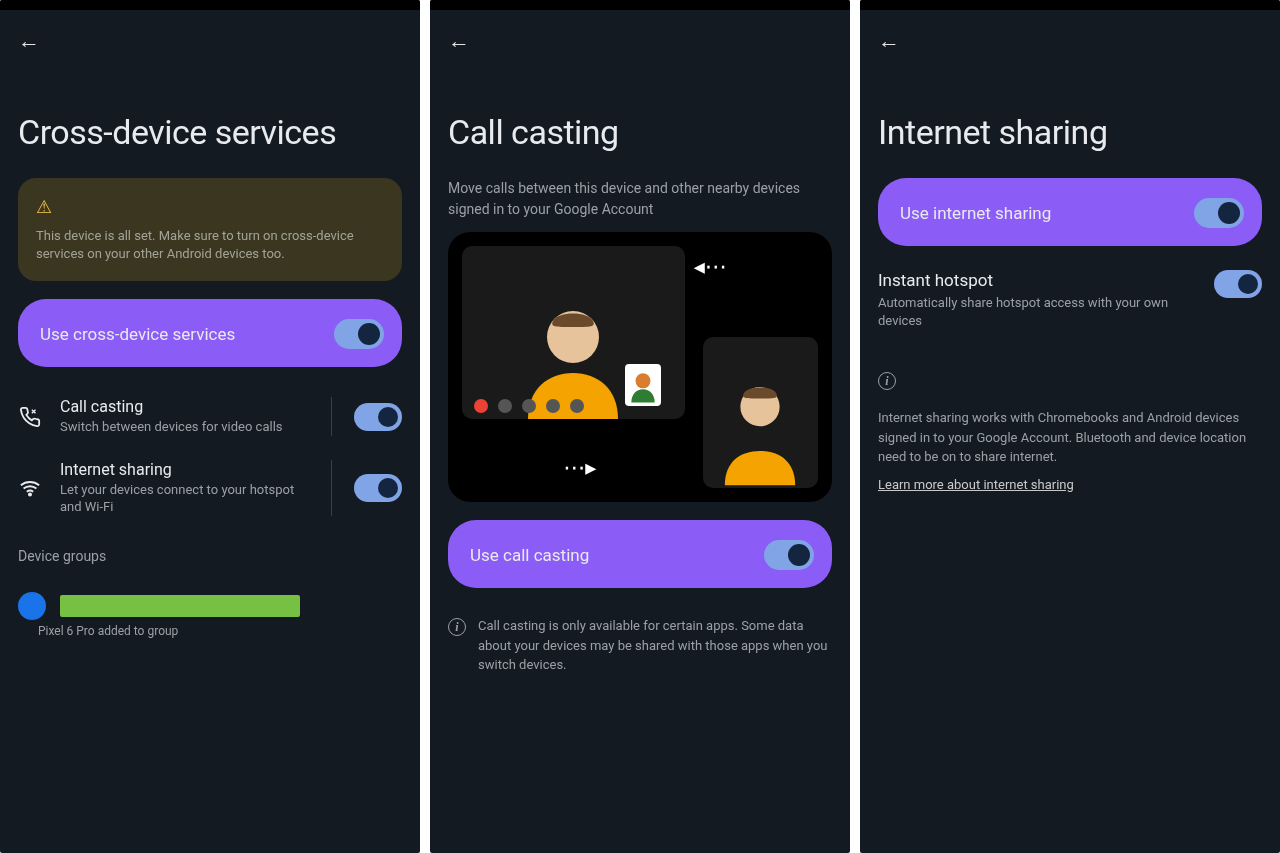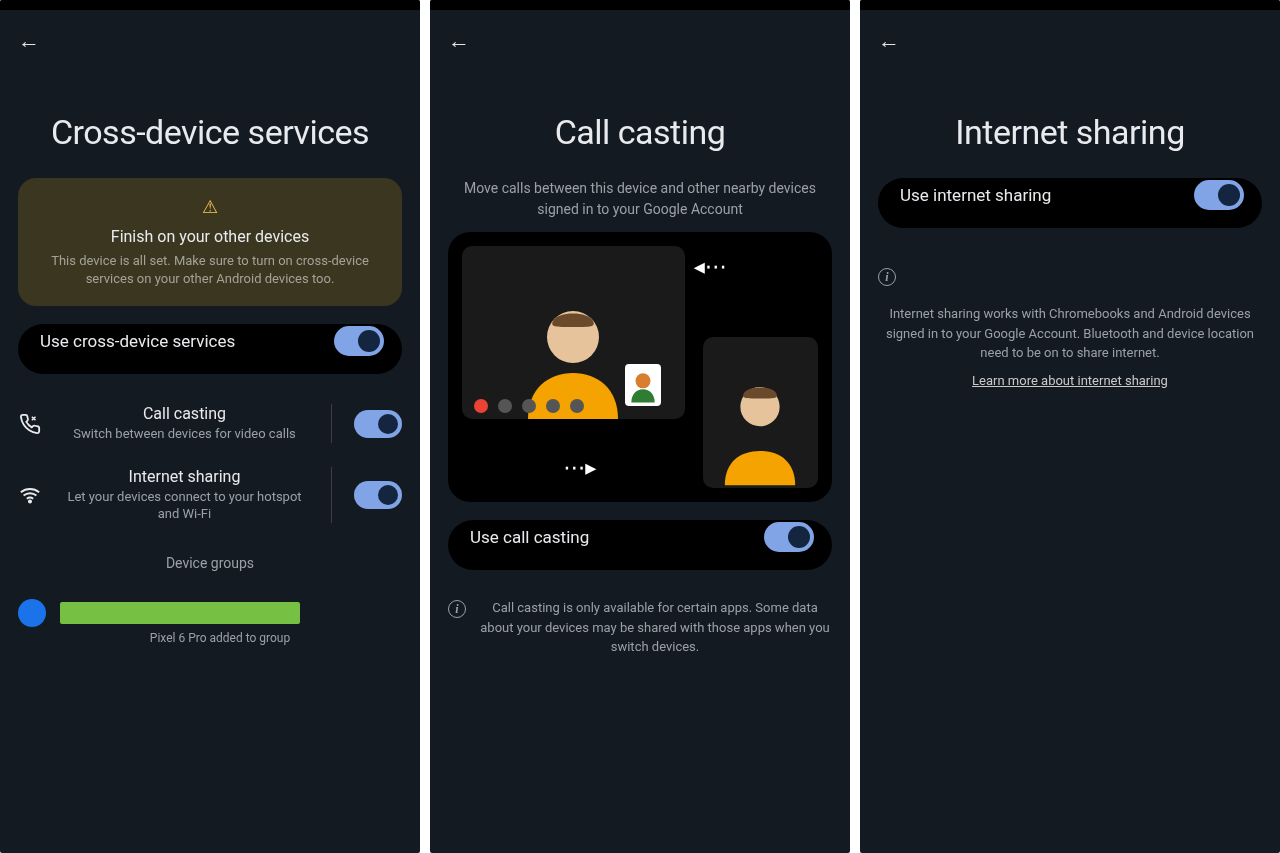--- a/index.html
+++ b/index.html
@@ -35,21 +35,20 @@
     font-size: 22px;
     cursor: pointer;
     display: inline-block;
   }
   .content {
     padding: 0 18px 18px;
     flex: 1;
     overflow: hidden;
     display: flex;
     flex-direction: column;
-    text-align: center;
   }
   .page-title {
     font-size: 34px;
     font-weight: 400;
     color: #e8eaed;
     margin: 50px 0 26px;
     letter-spacing: -0.5px;
   }
   .page-subtitle {
     font-size: 14px;
@@ -77,23 +76,23 @@
     margin-bottom: 6px;
   }
   .warn-body {
     font-size: 13px;
     color: #a2a298;
     line-height: 1.4;
   }
 
   
   .primary-pill {
-    background: #000000;
+    background: #8b5cf6;
     border-radius: 28px;
-    padding: 2px 18px 18px 22px;
+    padding: 20px 18px 18px 22px;
     display: flex;
     align-items: center;
     justify-content: space-between;
     margin-bottom: 18px;
     cursor: pointer;
   }
   .primary-pill .label {
     font-size: 17px;
     color: #e8eaed;
   }
@@ -256,21 +255,20 @@
 <div class="phone">
   <div class="statusbar"></div>
   <div class="appbar">
     <span class="back-arrow">←</span>
   </div>
   <div class="content">
     <h1 class="page-title">Cross-device services</h1>
 
     <div class="warn-card">
       <span class="warn-icon">⚠</span>
-      <div class="warn-title">Finish on your other devices</div>
       <div class="warn-body">This device is all set. Make sure to turn on cross-device services on your other Android devices too.</div>
     </div>
 
     <div class="primary-pill">
       <span class="label">Use cross-device services</span>
       <span class="toggle">
           <span class="knob"></span>
         </span>
     </div>
 
@@ -387,20 +385,29 @@
     <h1 class="page-title">Internet sharing</h1>
 
     <div class="primary-pill">
       <span class="label">Use internet sharing</span>
       <span class="toggle">
           <span class="knob"></span>
         </span>
     </div>
 
 
+    <div class="setting-row">
+      <div class="setting-text">
+        <div class="setting-title">Instant hotspot</div>
+        <div class="setting-sub">Automatically share hotspot access with your own devices</div>
+      </div>
+      <span class="toggle small">
+          <span class="knob"></span>
+        </span>
+    </div>
 
     <div class="info-block" style="margin-top:20px;flex-direction:column;gap:18px">
       <span class="info-icon">i</span>
       <div>
         <span class="info-text">Internet sharing works with Chromebooks and Android devices signed in to your Google Account. Bluetooth and device location need to be on to share internet.</span><br>
         <span class="link">Learn more about internet sharing</span>
       </div>
     </div>
   </div>
 </div>

